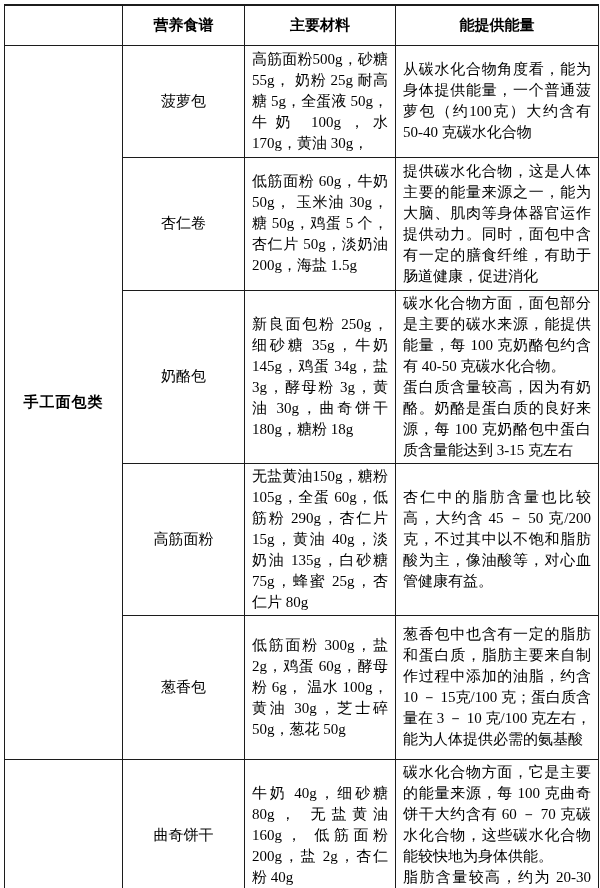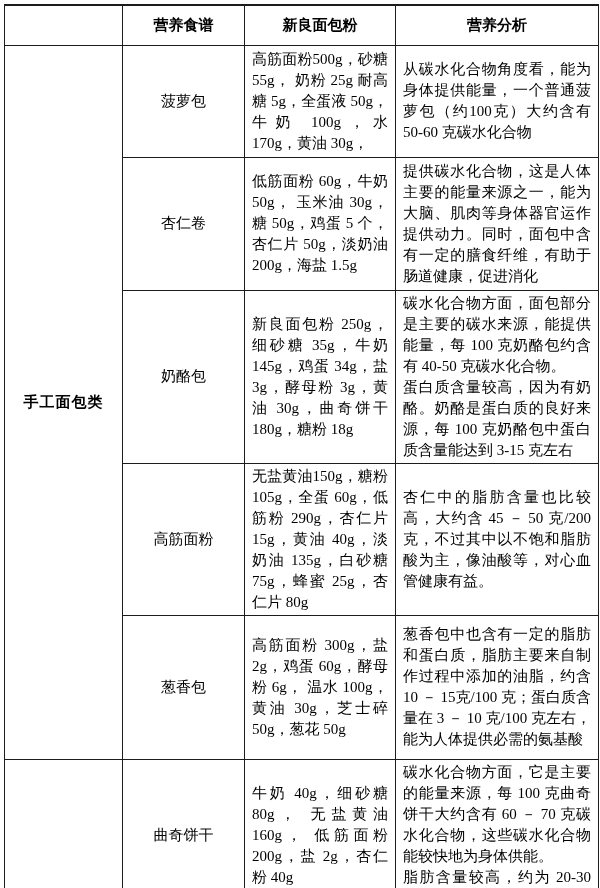--- a/index.html
+++ b/index.html
@@ -67,48 +67,48 @@
     <colgroup>
       <col style="width:118px">
       <col style="width:122px">
       <col style="width:151px">
       <col style="width:203px">
     </colgroup>
     <tbody>
       <tr style="height:40px">
         <td class="hd"></td>
         <td class="hd">营养食谱</td>
-        <td class="hd">新良面包粉</td>
-        <td class="hd">营养分析</td>
+        <td class="hd">主要材料</td>
+        <td class="hd">能提供能量</td>
       </tr>
       <tr style="height:112px">
         <td class="cat" rowspan="5">手工面包类</td>
         <td class="name">菠萝包</td>
         <td class="mat">高筋面粉500g，砂糖 55g， 奶粉 25g 耐高糖 5g，全蛋液 50g，牛奶 100g，水 170g，黄油 30g，</td>
-        <td class="ana">从碳水化合物角度看，能为身体提供能量，一个普通菠萝包（约100克）大约含有50-60 克碳水化合物</td>
+        <td class="ana">从碳水化合物角度看，能为身体提供能量，一个普通菠萝包（约100克）大约含有50-40 克碳水化合物</td>
       </tr>
       <tr style="height:133px">
         <td class="name">杏仁卷</td>
         <td class="mat">低筋面粉 60g，牛奶 50g， 玉米油 30g，糖 50g，鸡蛋 5 个，杏仁片 50g，淡奶油 200g，海盐 1.5g</td>
         <td class="ana">提供碳水化合物，这是人体主要的能量来源之一，能为大脑、肌肉等身体器官运作提供动力。同时，面包中含有一定的膳食纤维，有助于肠道健康，促进消化</td>
       </tr>
       <tr style="height:158px">
         <td class="name">奶酪包</td>
         <td class="mat">新良面包粉 250g，细砂糖 35g，牛奶 145g，鸡蛋 34g，盐 3g，酵母粉 3g，黄油 30g，曲奇饼干 180g，糖粉 18g</td>
         <td class="ana">碳水化合物方面，面包部分是主要的碳水来源，能提供能量，每 100 克奶酪包约含有 40-50 克碳水化合物。
 蛋白质含量较高，因为有奶酪。奶酪是蛋白质的良好来源，每 100 克奶酪包中蛋白质含量能达到 3-15 克左右</td>
       </tr>
       <tr style="height:147px">
         <td class="name">高筋面粉</td>
         <td class="mat">无盐黄油150g，糖粉105g，全蛋 60g，低筋粉 290g，杏仁片 15g，黄油 40g，淡奶油 135g，白砂糖 75g，蜂蜜 25g，杏仁片 80g</td>
         <td class="ana">杏仁中的脂肪含量也比较高，大约含 45 － 50 克/200 克，不过其中以不饱和脂肪酸为主，像油酸等，对心血管健康有益。</td>
       </tr>
       <tr style="height:144px">
         <td class="name">葱香包</td>
-        <td class="mat">高筋面粉 300g，盐 2g，鸡蛋 60g，酵母粉 6g， 温水 100g，黄油 30g，芝士碎 50g，葱花 50g</td>
+        <td class="mat">低筋面粉 300g，盐 2g，鸡蛋 60g，酵母粉 6g， 温水 100g，黄油 30g，芝士碎 50g，葱花 50g</td>
         <td class="ana">葱香包中也含有一定的脂肪和蛋白质，脂肪主要来自制作过程中添加的油脂，约含 10 － 15克/100 克；蛋白质含量在 3 － 10 克/100 克左右，能为人体提供必需的氨基酸</td>
       </tr>
       <tr style="height:146px">
         <td class="cat"></td>
         <td class="name">曲奇饼干</td>
         <td class="mat">牛奶 40g，细砂糖 80g， 无盐黄油 160g， 低筋面粉 200g，盐 2g，杏仁粉 40g</td>
         <td class="ana">碳水化合物方面，它是主要的能量来源，每 100 克曲奇饼干大约含有 60 － 70 克碳水化合物，这些碳水化合物能较快地为身体供能。
 脂肪含量较高，约为 20-30 克/100 克</td>
       </tr>
     </tbody>

